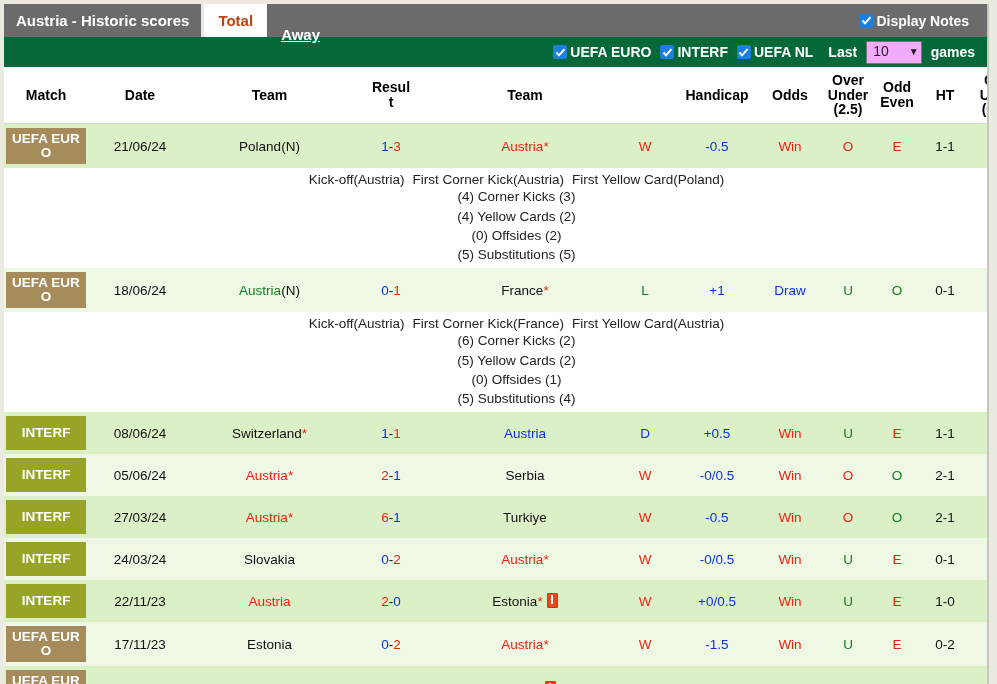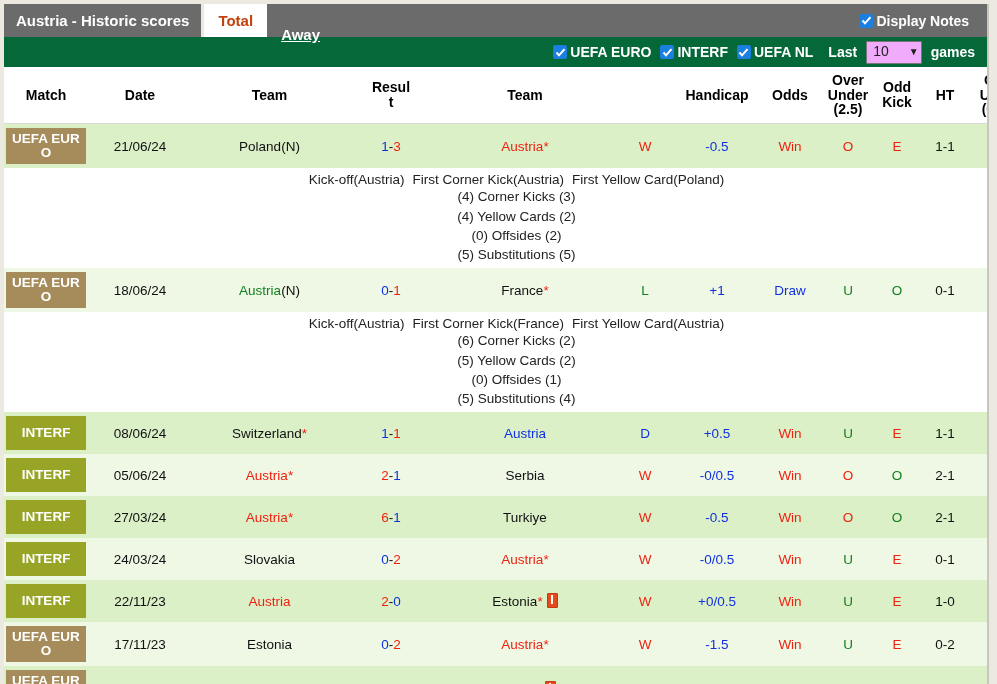--- a/index.html
+++ b/index.html
@@ -213,21 +213,21 @@
         <th></th>
         <th>Handicap</th>
         <th>Odds</th>
         <th>
           <span>Over</span><br>
           <span>Under</span><br>
           <span>(2.5)</span>
         </th>
         <th>
           <span>Odd</span><br>
-          <span>Kick</span>
+          <span>Even</span>
         </th>
         <th>HT</th>
         <th>
           <span>Over</span><br>
           <span>Under</span><br>
           <span>(0.75)</span>
         </th>
       </tr>
     </thead>
     <tbody id="tbody">

